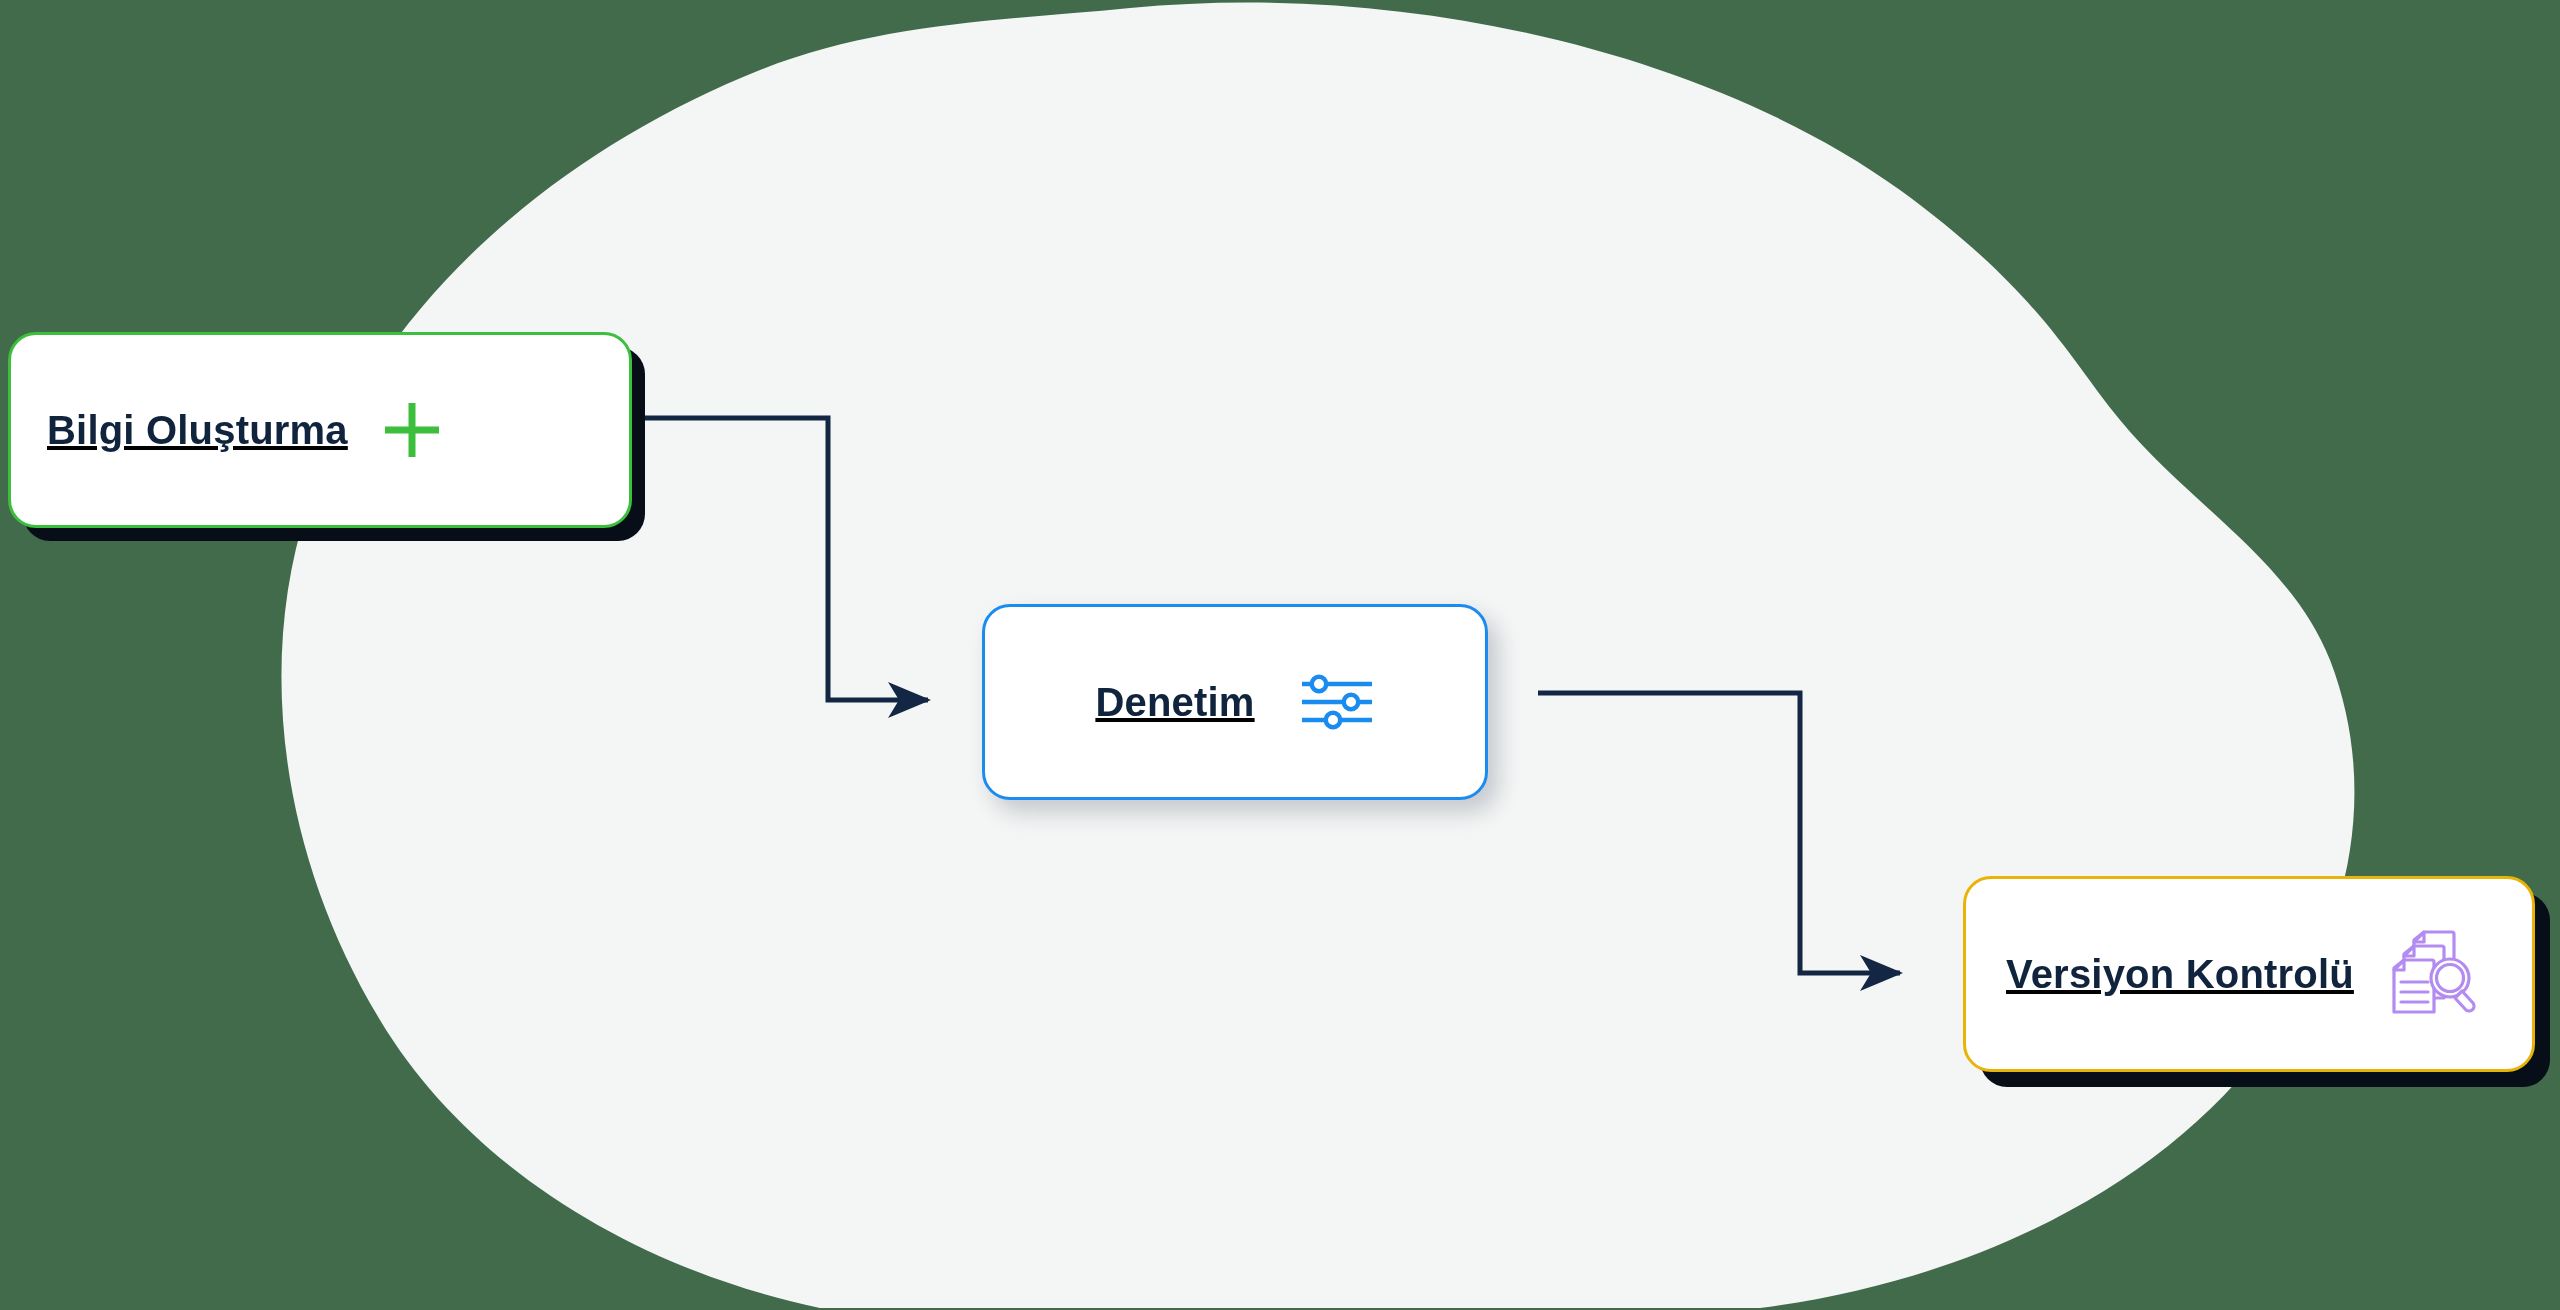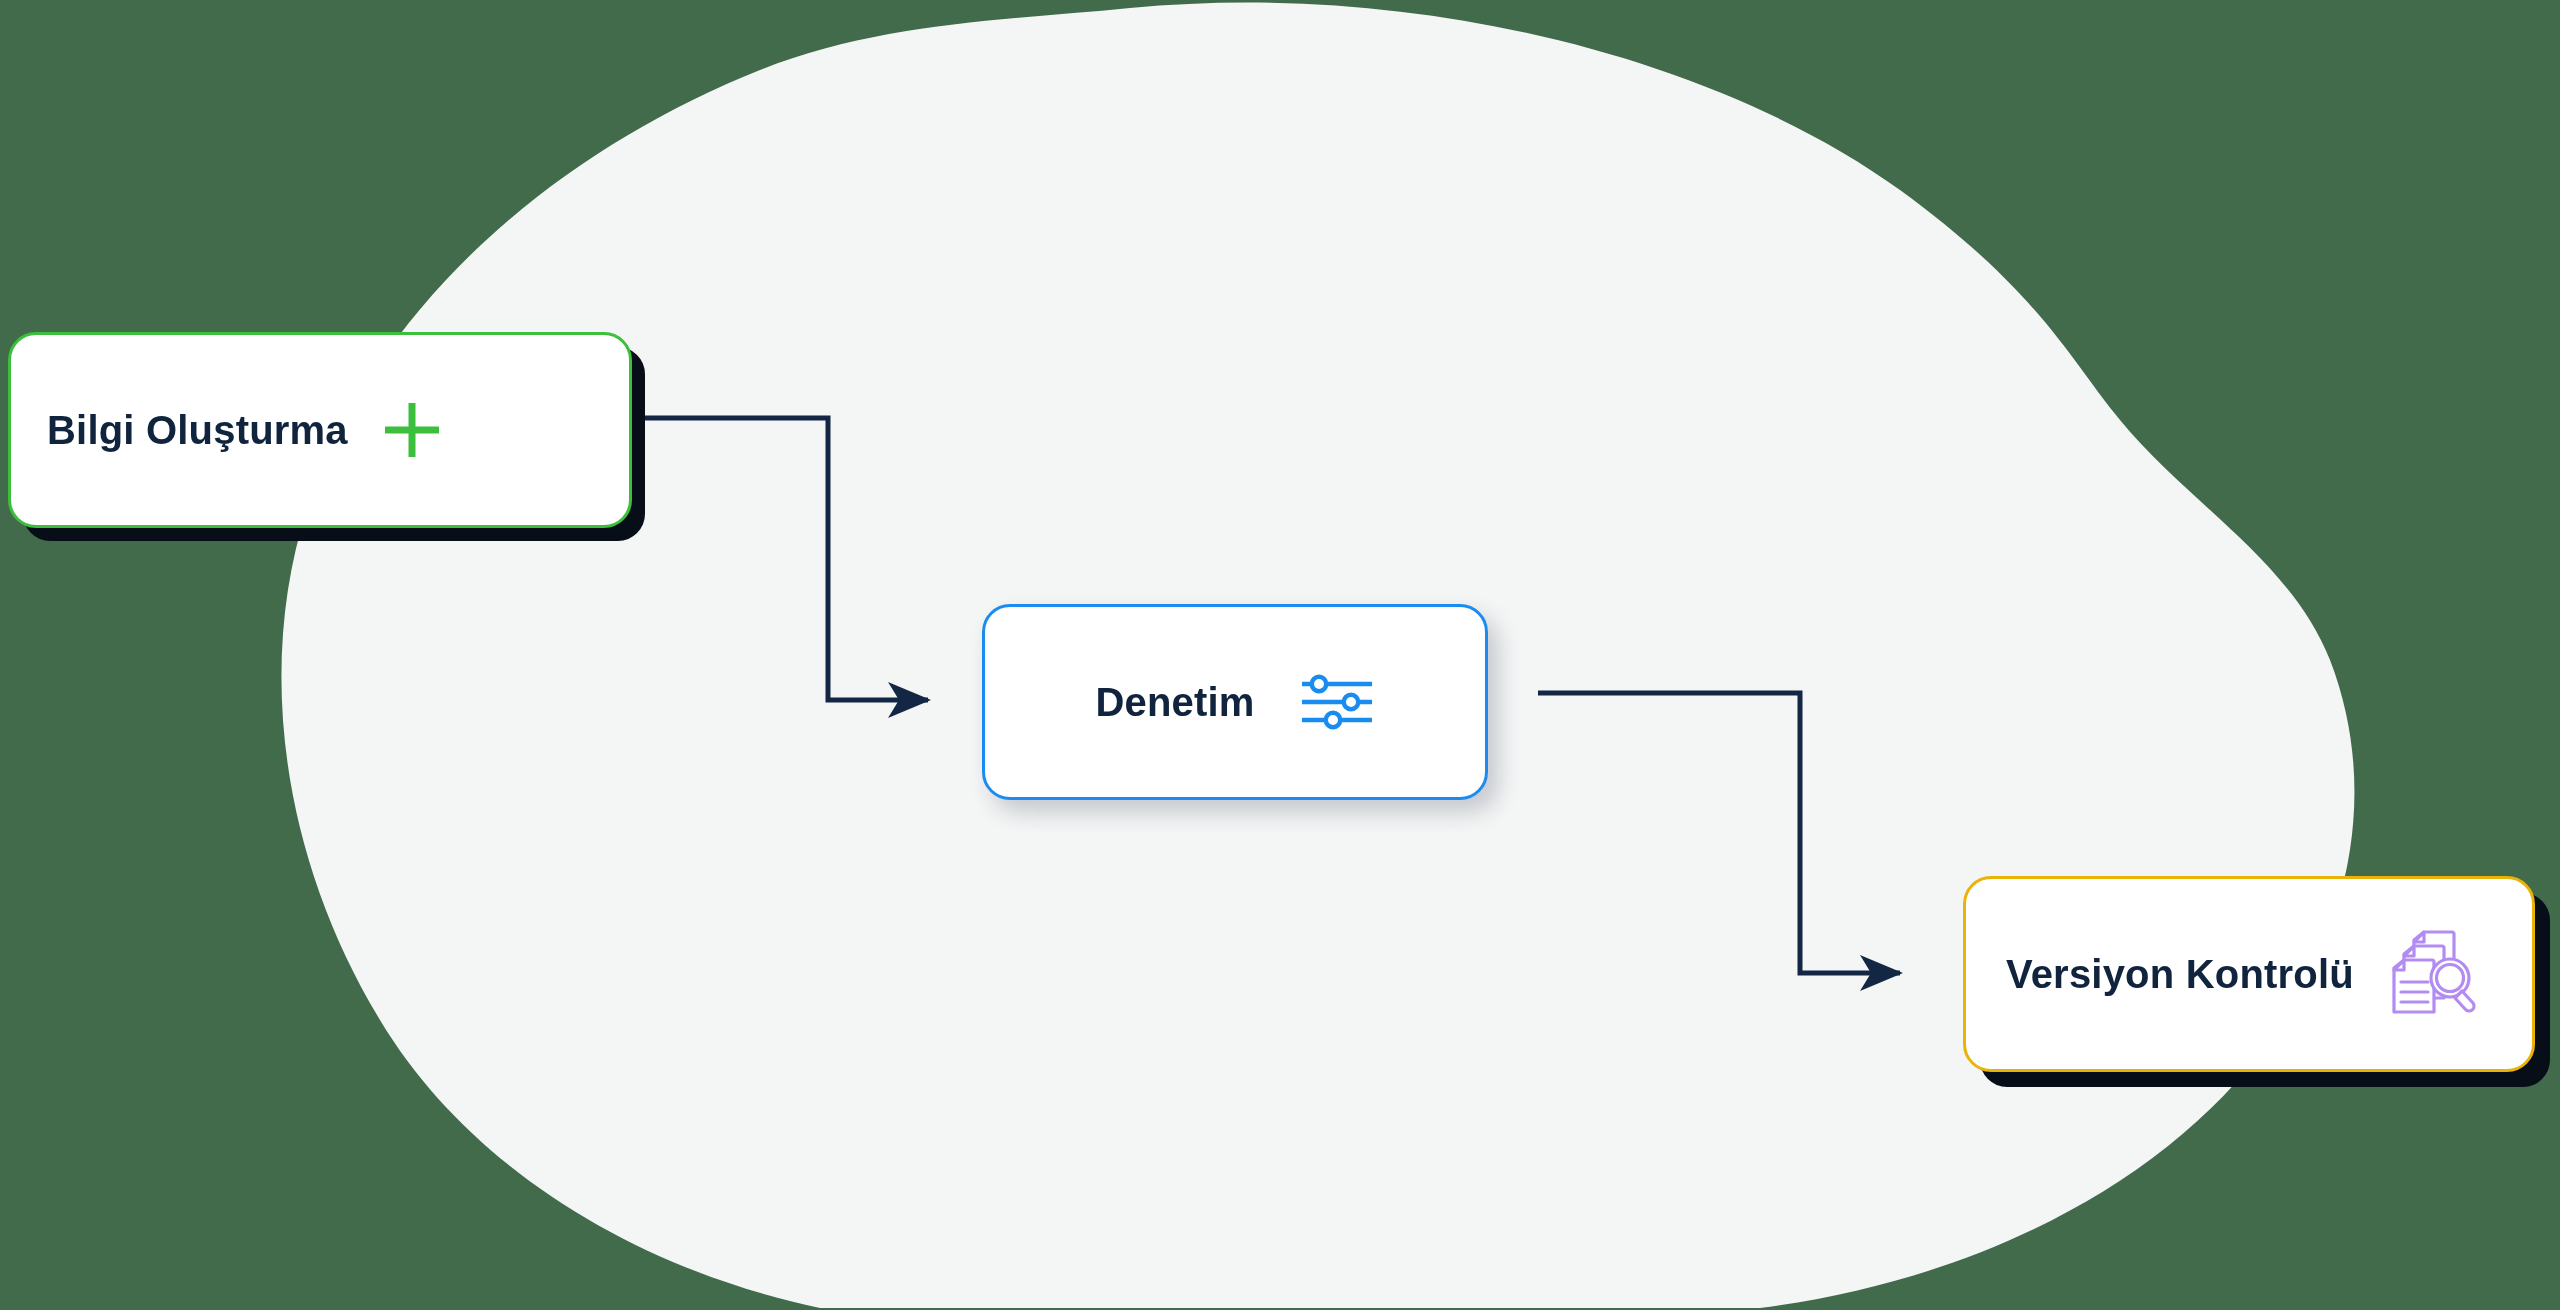--- a/index.html
+++ b/index.html
@@ -36,20 +36,21 @@
   
   .card {
     position: absolute;
     box-sizing: border-box;
     background: #FFFFFF;
     display: flex;
     align-items: center;
     justify-content: center;
     gap: 26px;
     border-radius: 26px;
+    text-decoration: underline;
   }
   .card-label {
     font-size: 40px;
     font-weight: 600;
     color: #11243D;
     letter-spacing: 0.2px;
     white-space: nowrap;
     line-height: 1;
   }
   .card-icon {

